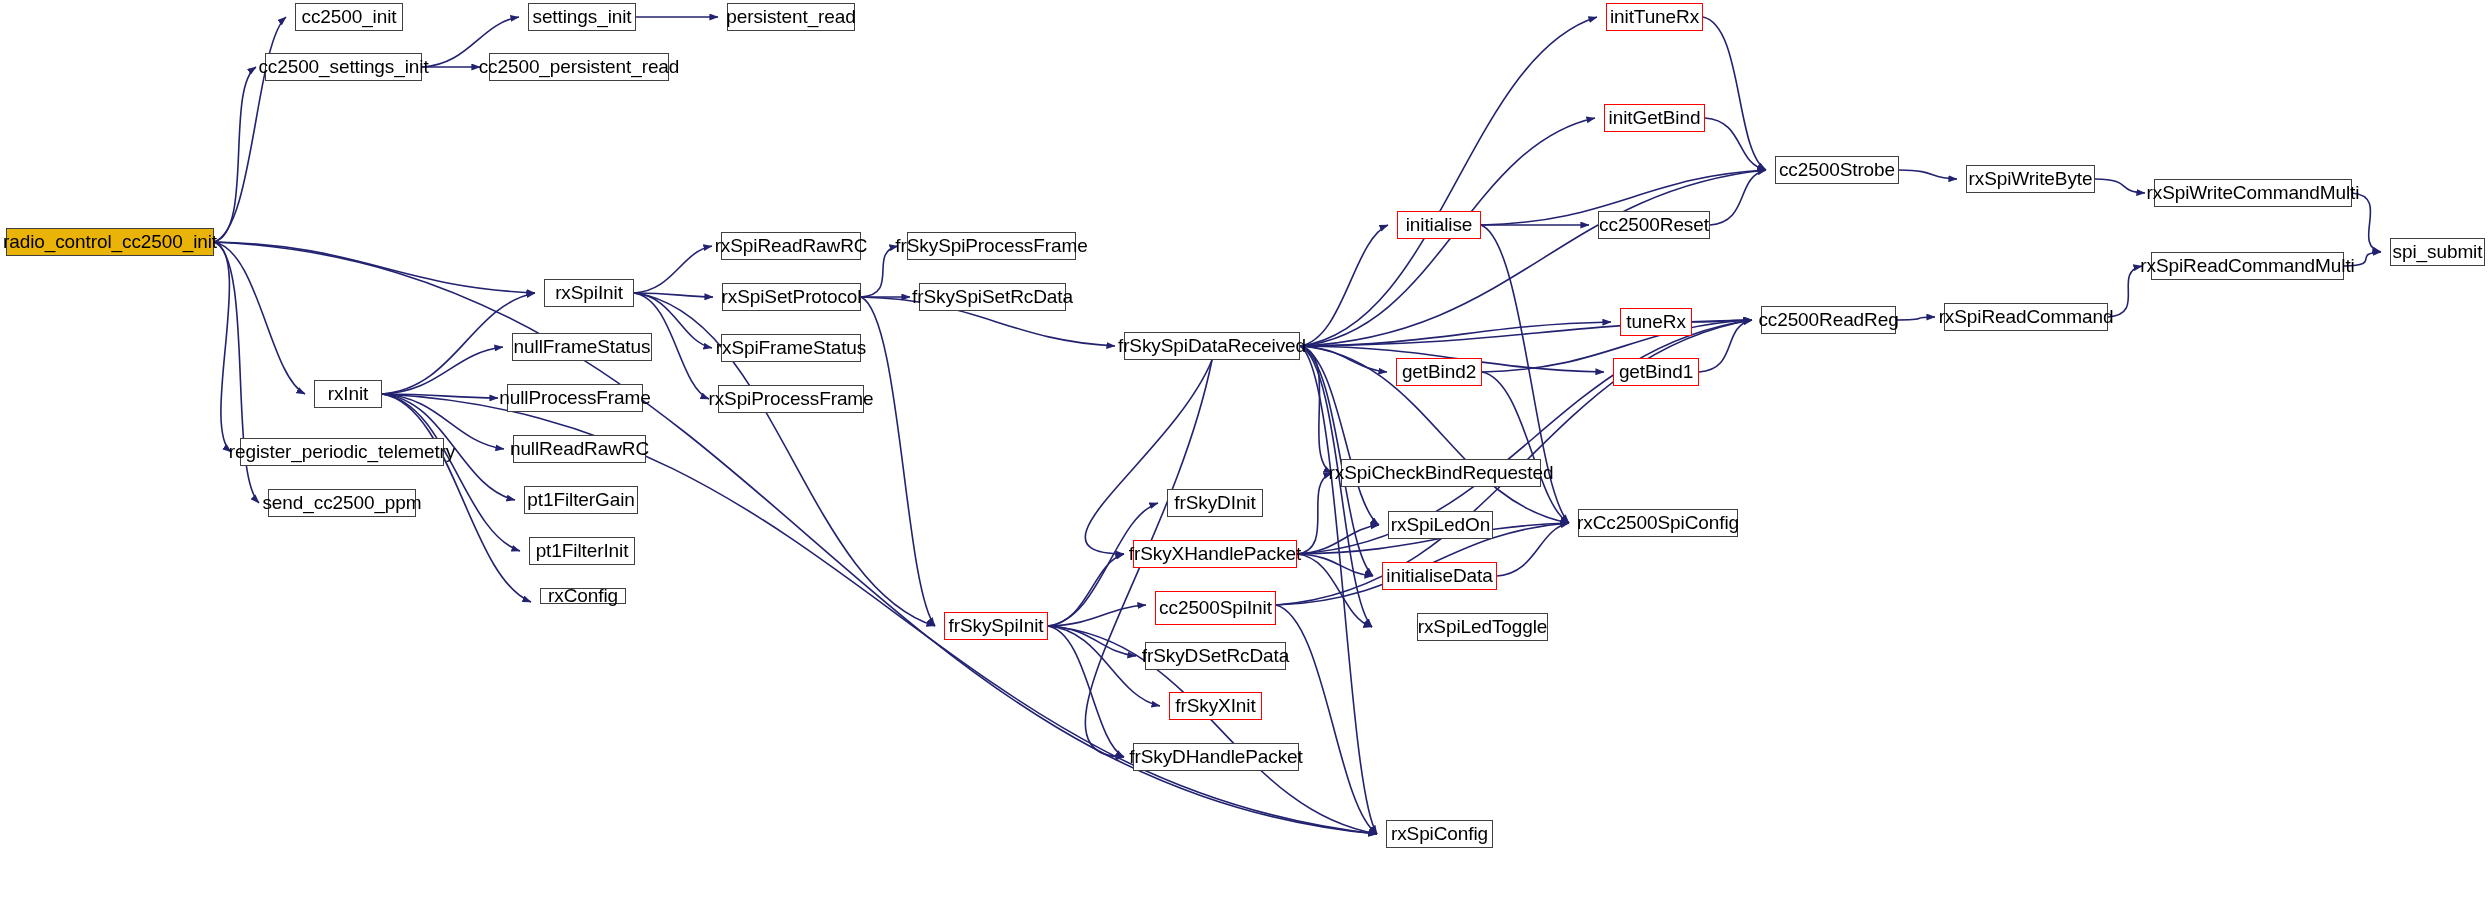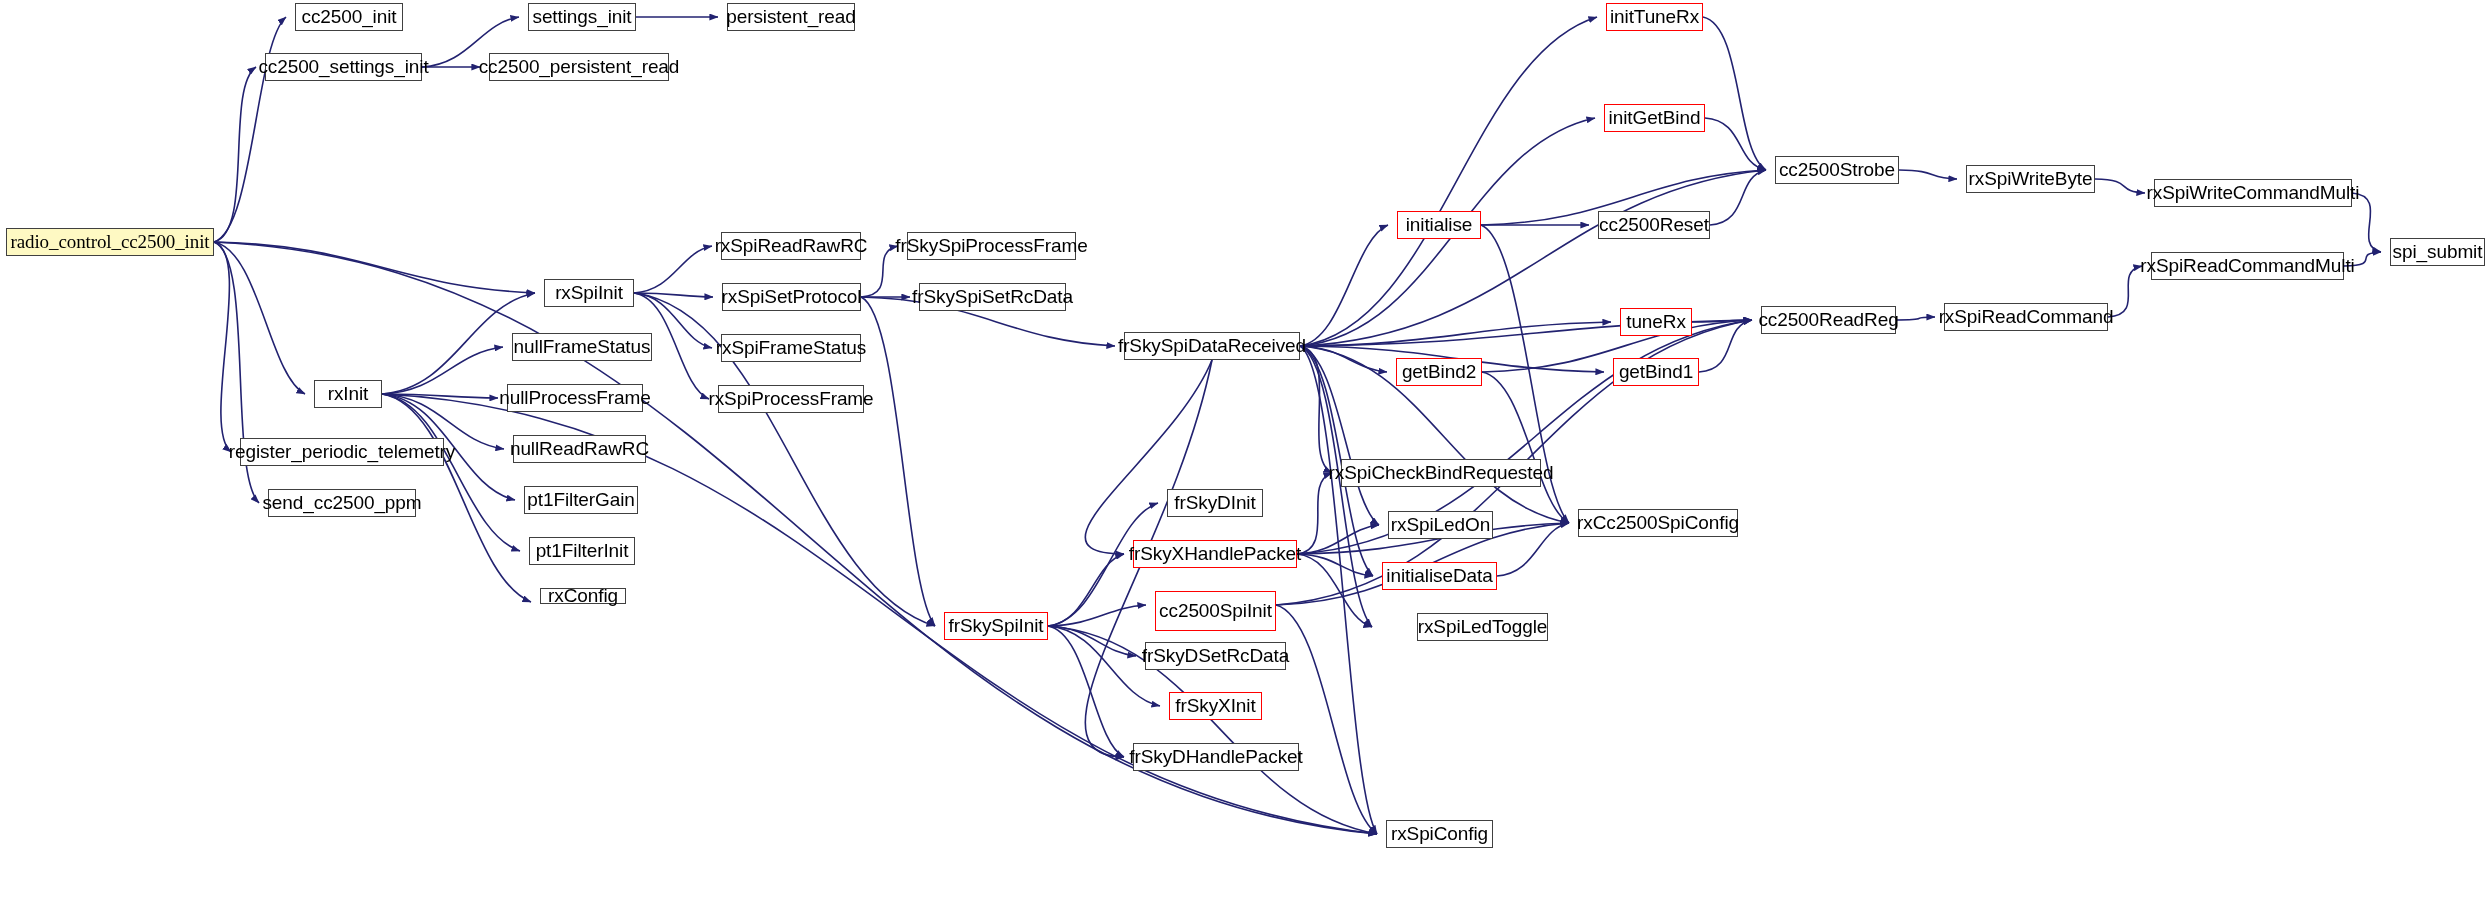--- a/index.html
+++ b/index.html
@@ -36,23 +36,22 @@
     font-size: 19px;
     line-height: 1;
     white-space: nowrap;
     padding: 0 8px;
     letter-spacing: -0.1px;
   }
   .gnode.red {
     border-color: #ff0000;
   }
   .gnode.root {
-    background: #fef9c3;
+    background: #eab308;
     border-color: #404040;
-    font-family: Liberation Serif, serif;
   }
   .gnode .lbl {
     display: block;
     transform: translateY(-1px);
   }
 </style>
 </head>
 <body>
 
 <div id="graph-canvas">
@@ -270,21 +269,21 @@
       </div>
       <div class="gnode" style="left: 1578px; top: 509px; width: 160px; height: 28px;">
         <span class="lbl">rxCc2500SpiConfig</span>
       </div>
       <div class="gnode" style="left: 1167px; top: 489px; width: 96px; height: 28px;">
         <span class="lbl">frSkyDInit</span>
       </div>
       <div class="gnode red" style="left: 1133px; top: 540px; width: 164px; height: 28px;">
         <span class="lbl">frSkyXHandlePacket</span>
       </div>
-      <div class="gnode red" style="left: 1155px; top: 591px; width: 121px; height: 40px;">
+      <div class="gnode red" style="left: 1155px; top: 591px; width: 121px; height: 34px;">
         <span class="lbl">cc2500SpiInit</span>
       </div>
       <div class="gnode" style="left: 1145px; top: 642px; width: 141px; height: 28px;">
         <span class="lbl">frSkyDSetRcData</span>
       </div>
       <div class="gnode red" style="left: 1169px; top: 692px; width: 93px; height: 28px;">
         <span class="lbl">frSkyXInit</span>
       </div>
       <div class="gnode" style="left: 1133px; top: 743px; width: 166px; height: 28px;">
         <span class="lbl">frSkyDHandlePacket</span>

